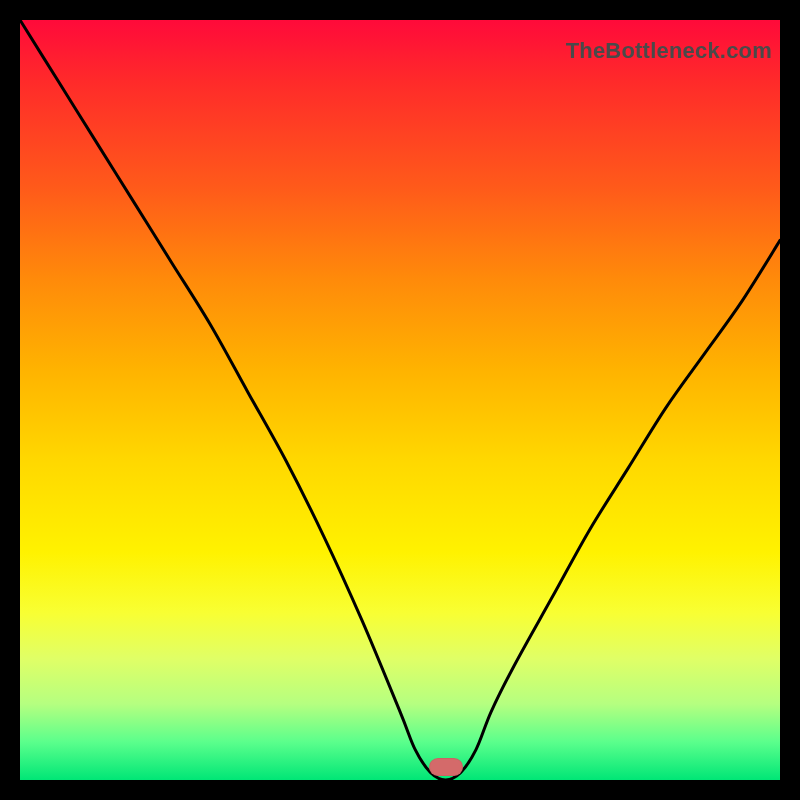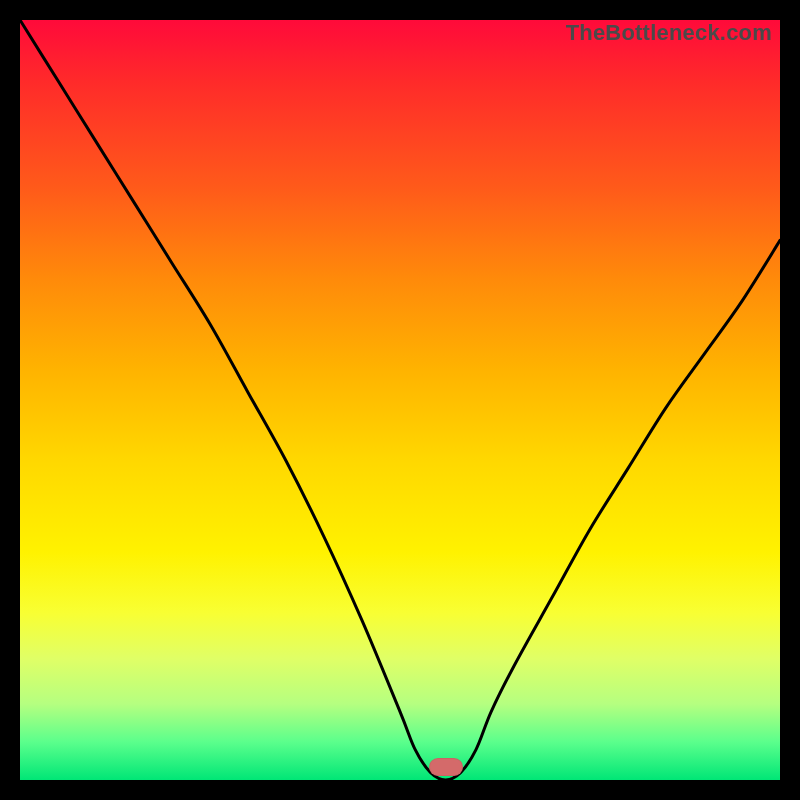--- a/index.html
+++ b/index.html
@@ -35,21 +35,21 @@
       #fff200 70%,
       #f8ff33 78%,
       #e0ff66 84%,
       #b5ff80 90%,
       #5bff8c 95%,
       #00e676 100%
     );
   }
   .watermark {
     position: absolute;
-    top: 0;
+    top: 18px;
     right: 8px;
     font-size: 22px;
     font-weight: 600;
     color: #4a4a4a;
     letter-spacing: 0.2px;
     user-select: none;
     margin-left: 33px;
   }
   svg.curve {
     position: absolute;

